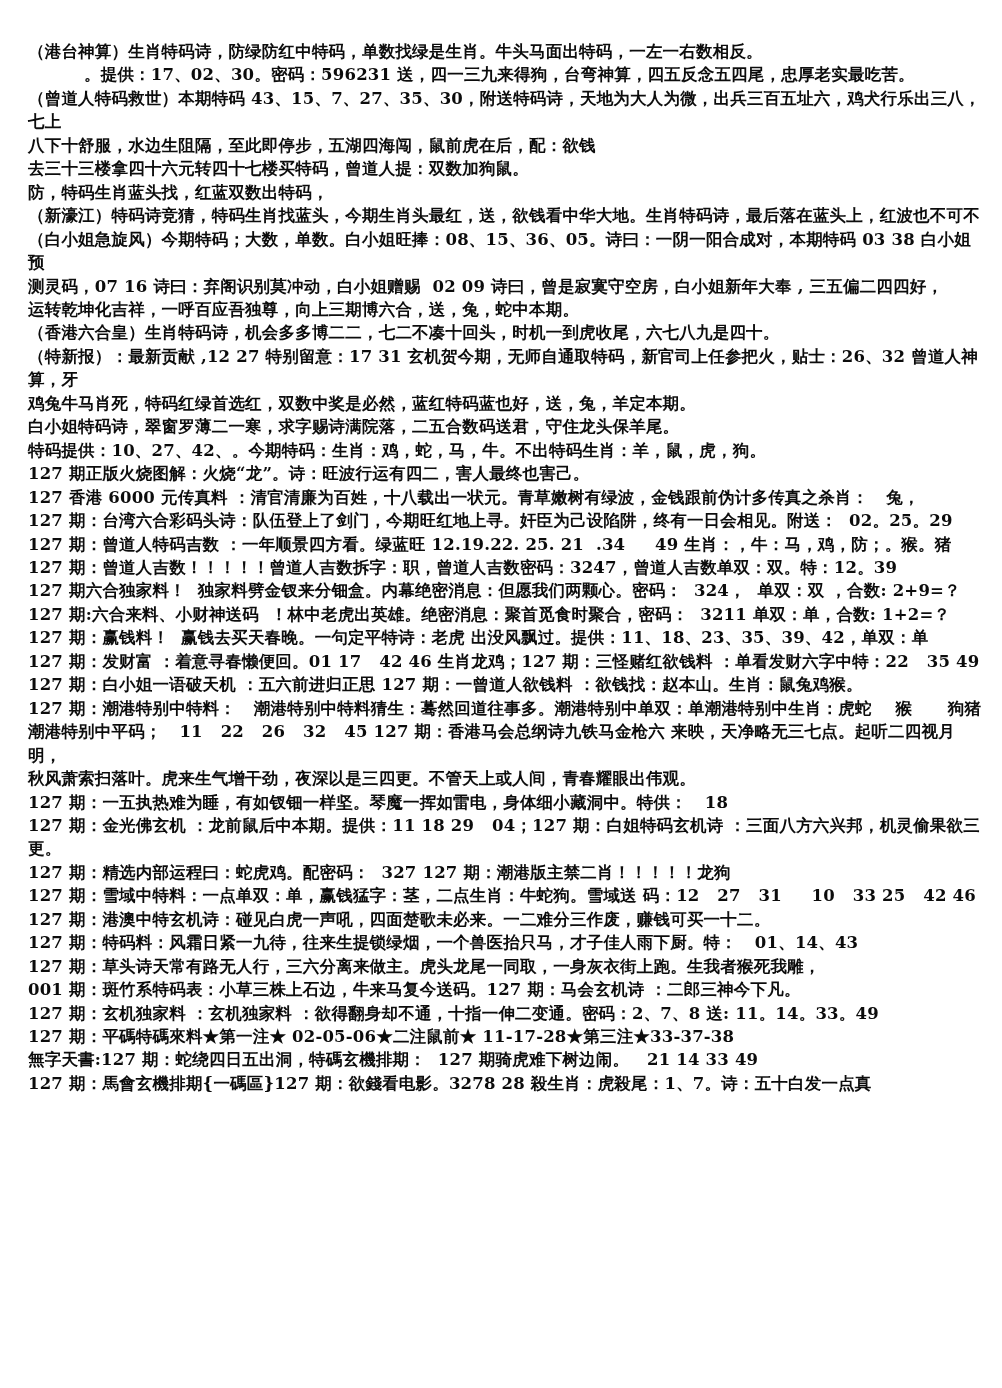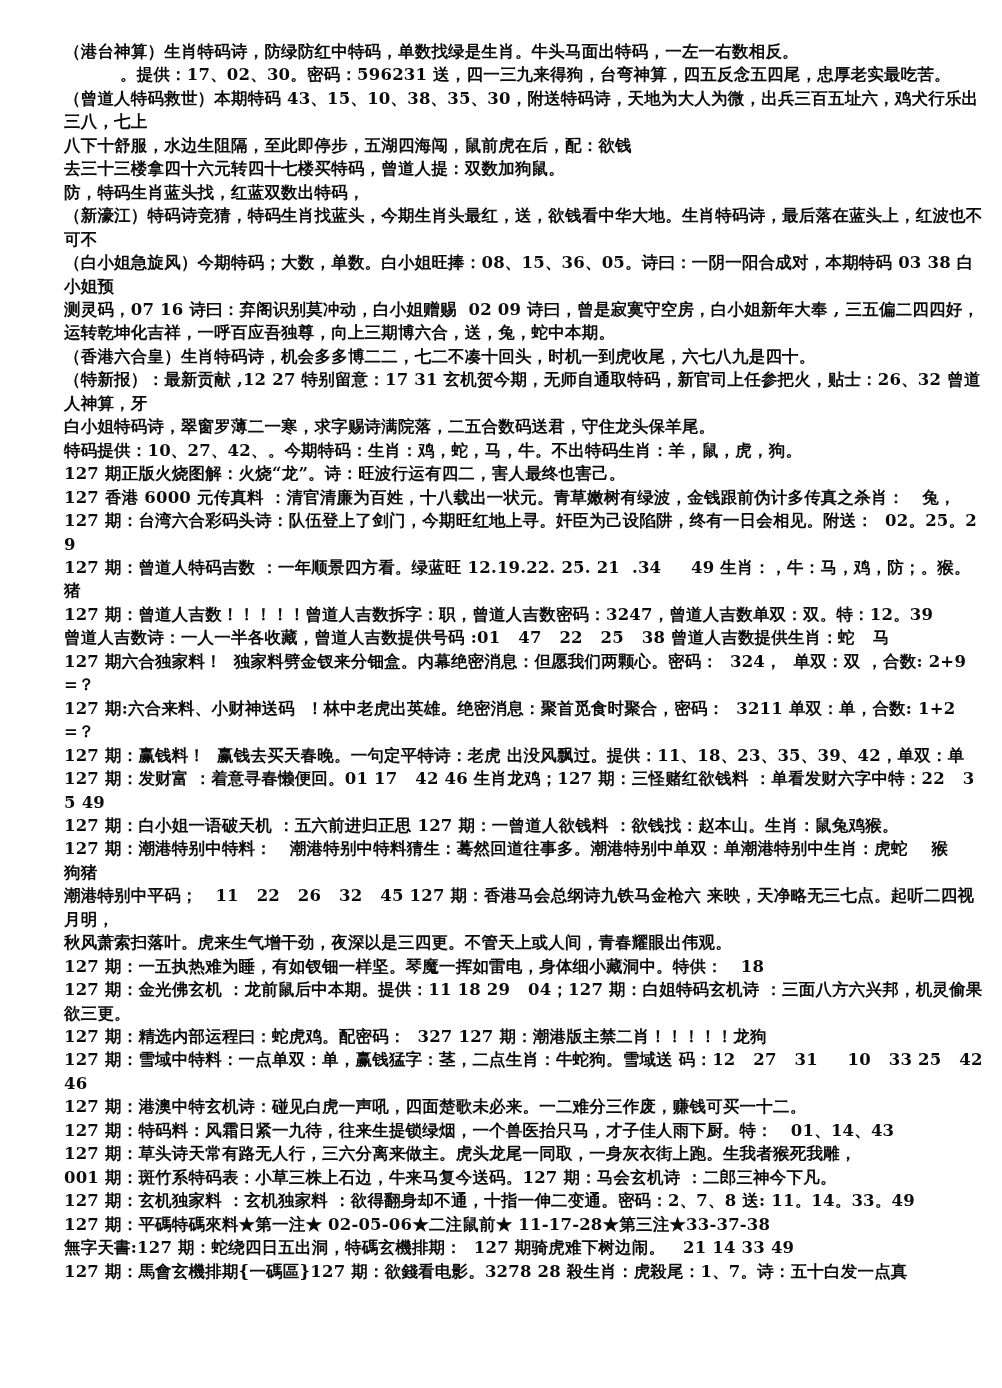--- a/index.html
+++ b/index.html
@@ -10,21 +10,21 @@
   body {
     width: 1002px;
     height: 1388px;
     font-family: "DejaVu Serif", "Liberation Serif", serif;
     overflow: hidden;
   }
   .page {
     box-sizing: border-box;
     width: 1002px;
     height: 1232px;
-    padding: 40px 16px 0 64px;
+    padding: 40px 16px 0 28px;
     background: #ffffff;
   }
   .line {
     font-size: 16.5px;
     line-height: 23.45px;
     color: #0c0c0c;
     font-weight: 600;
     letter-spacing: 0.2px;
     white-space: pre-wrap;
     word-break: break-all;
@@ -33,38 +33,38 @@
     padding-left: 56px;
   }
 </style>
 </head>
 <body>
 
 <div class="page">
   <div id="lines">
       <div class="line">（港台神算）生肖特码诗，防绿防红中特码，单数找绿是生肖。牛头马面出特码，一左一右数相反。</div>
       <div class="line indent">。提供：17、02、30。密码：596231 送，四一三九来得狗，台弯神算，四五反念五四尾，忠厚老实最吃苦。</div>
-      <div class="line">（曾道人特码救世）本期特码 43、15、10、38、35、30，附送特码诗，天地为大人为微，出兵三百五址六，鸡犬行乐出三八，七上</div>
+      <div class="line">（曾道人特码救世）本期特码 43、15、7、27、35、30，附送特码诗，天地为大人为微，出兵三百五址六，鸡犬行乐出三八，七上</div>
       <div class="line">八下十舒服，水边生阻隔，至此即停步，五湖四海闯，鼠前虎在后，配：欲钱</div>
       <div class="line">去三十三楼拿四十六元转四十七楼买特码，曾道人提：双数加狗鼠。</div>
       <div class="line">防，特码生肖蓝头找，红蓝双数出特码，</div>
       <div class="line">（新濠江）特码诗竞猜，特码生肖找蓝头，今期生肖头最红，送，欲钱看中华大地。生肖特码诗，最后落在蓝头上，红波也不可不</div>
       <div class="line">（白小姐急旋风）今期特码；大数，单数。白小姐旺捧：08、15、36、05。诗曰：一阴一阳合成对，本期特码 03 38 白小姐预</div>
       <div class="line">测灵码，07 16 诗曰：弃阁识别莫冲动，白小姐赠赐  02 09 诗曰，曾是寂寞守空房，白小姐新年大奉 , 三五偏二四四好，</div>
       <div class="line">运转乾坤化吉祥，一呼百应吾独尊，向上三期博六合，送，兔，蛇中本期。</div>
       <div class="line">（香港六合皇）生肖特码诗，机会多多博二二，七二不凑十回头，时机一到虎收尾，六七八九是四十。</div>
       <div class="line">（特新报）：最新贡献 ,12 27 特别留意：17 31 玄机贺今期，无师自通取特码，新官司上任参把火，贴士：26、32 曾道人神算，牙</div>
+      <div class="line">鸡兔牛马肖死，特码红绿首选红，双数中奖是必然，蓝红特码蓝也好，送，兔，羊定本期。</div>
       <div class="line">白小姐特码诗，翠窗罗薄二一寒，求字赐诗满院落，二五合数码送君，守住龙头保羊尾。</div>
       <div class="line">特码提供：10、27、42、。今期特码：生肖：鸡，蛇，马，牛。不出特码生肖：羊，鼠，虎，狗。</div>
       <div class="line">127 期正版火烧图解：火烧“龙”。诗：旺波行运有四二，害人最终也害己。</div>
       <div class="line">127 香港 6000 元传真料 ：清官清廉为百姓，十八载出一状元。青草嫩树有绿波，金钱跟前伪计多传真之杀肖：   兔，</div>
       <div class="line">127 期：台湾六合彩码头诗：队伍登上了剑门，今期旺红地上寻。奸臣为己设陷阱，终有一日会相见。附送：  02。25。29</div>
       <div class="line">127 期：曾道人特码吉数 ：一年顺景四方看。绿蓝旺 12.19.22. 25. 21  .34     49 生肖：，牛：马，鸡，防；。猴。猪</div>
       <div class="line">127 期：曾道人吉数！！！！！曾道人吉数拆字：职，曾道人吉数密码：3247，曾道人吉数单双：双。特：12。39</div>
-      <div class="line">曾道人吉数诗：一人一半各收藏，曾道人吉数提供号码 :01   47   22   25   38 曾道人吉数提供生肖：蛇   马</div>
       <div class="line">127 期六合独家料！  独家料劈金钗来分钿盒。内幕绝密消息：但愿我们两颗心。密码：  324，  单双：双 ，合数: 2+9=？</div>
       <div class="line">127 期:六合来料、小财神送码  ！林中老虎出英雄。绝密消息：聚首觅食时聚合，密码：  3211 单双：单，合数: 1+2=？</div>
       <div class="line">127 期：赢钱料！  赢钱去买天春晚。一句定平特诗：老虎 出没风飘过。提供：11、18、23、35、39、42，单双：单</div>
       <div class="line">127 期：发财富 ：着意寻春懒便回。01 17   42 46 生肖龙鸡；127 期：三怪赌红欲钱料 ：单看发财六字中特：22   35 49</div>
       <div class="line">127 期：白小姐一语破天机 ：五六前进归正思 127 期：一曾道人欲钱料 ：欲钱找：赵本山。生肖：鼠兔鸡猴。</div>
       <div class="line">127 期：潮港特别中特料：   潮港特别中特料猜生：蓦然回道往事多。潮港特别中单双：单潮港特别中生肖：虎蛇    猴      狗猪</div>
       <div class="line">潮港特别中平码；   11   22   26   32   45 127 期：香港马会总纲诗九铁马金枪六 来映，天净略无三七点。起听二四视月明，</div>
       <div class="line">秋风萧索扫落叶。虎来生气增干劲，夜深以是三四更。不管天上或人间，青春耀眼出伟观。</div>
       <div class="line">127 期：一五执热难为睡，有如钗钿一样坚。琴魔一挥如雷电，身体细小藏洞中。特供：   18</div>
       <div class="line">127 期：金光佛玄机 ：龙前鼠后中本期。提供：11 18 29   04；127 期：白姐特码玄机诗 ：三面八方六兴邦，机灵偷果欲三更。</div>

